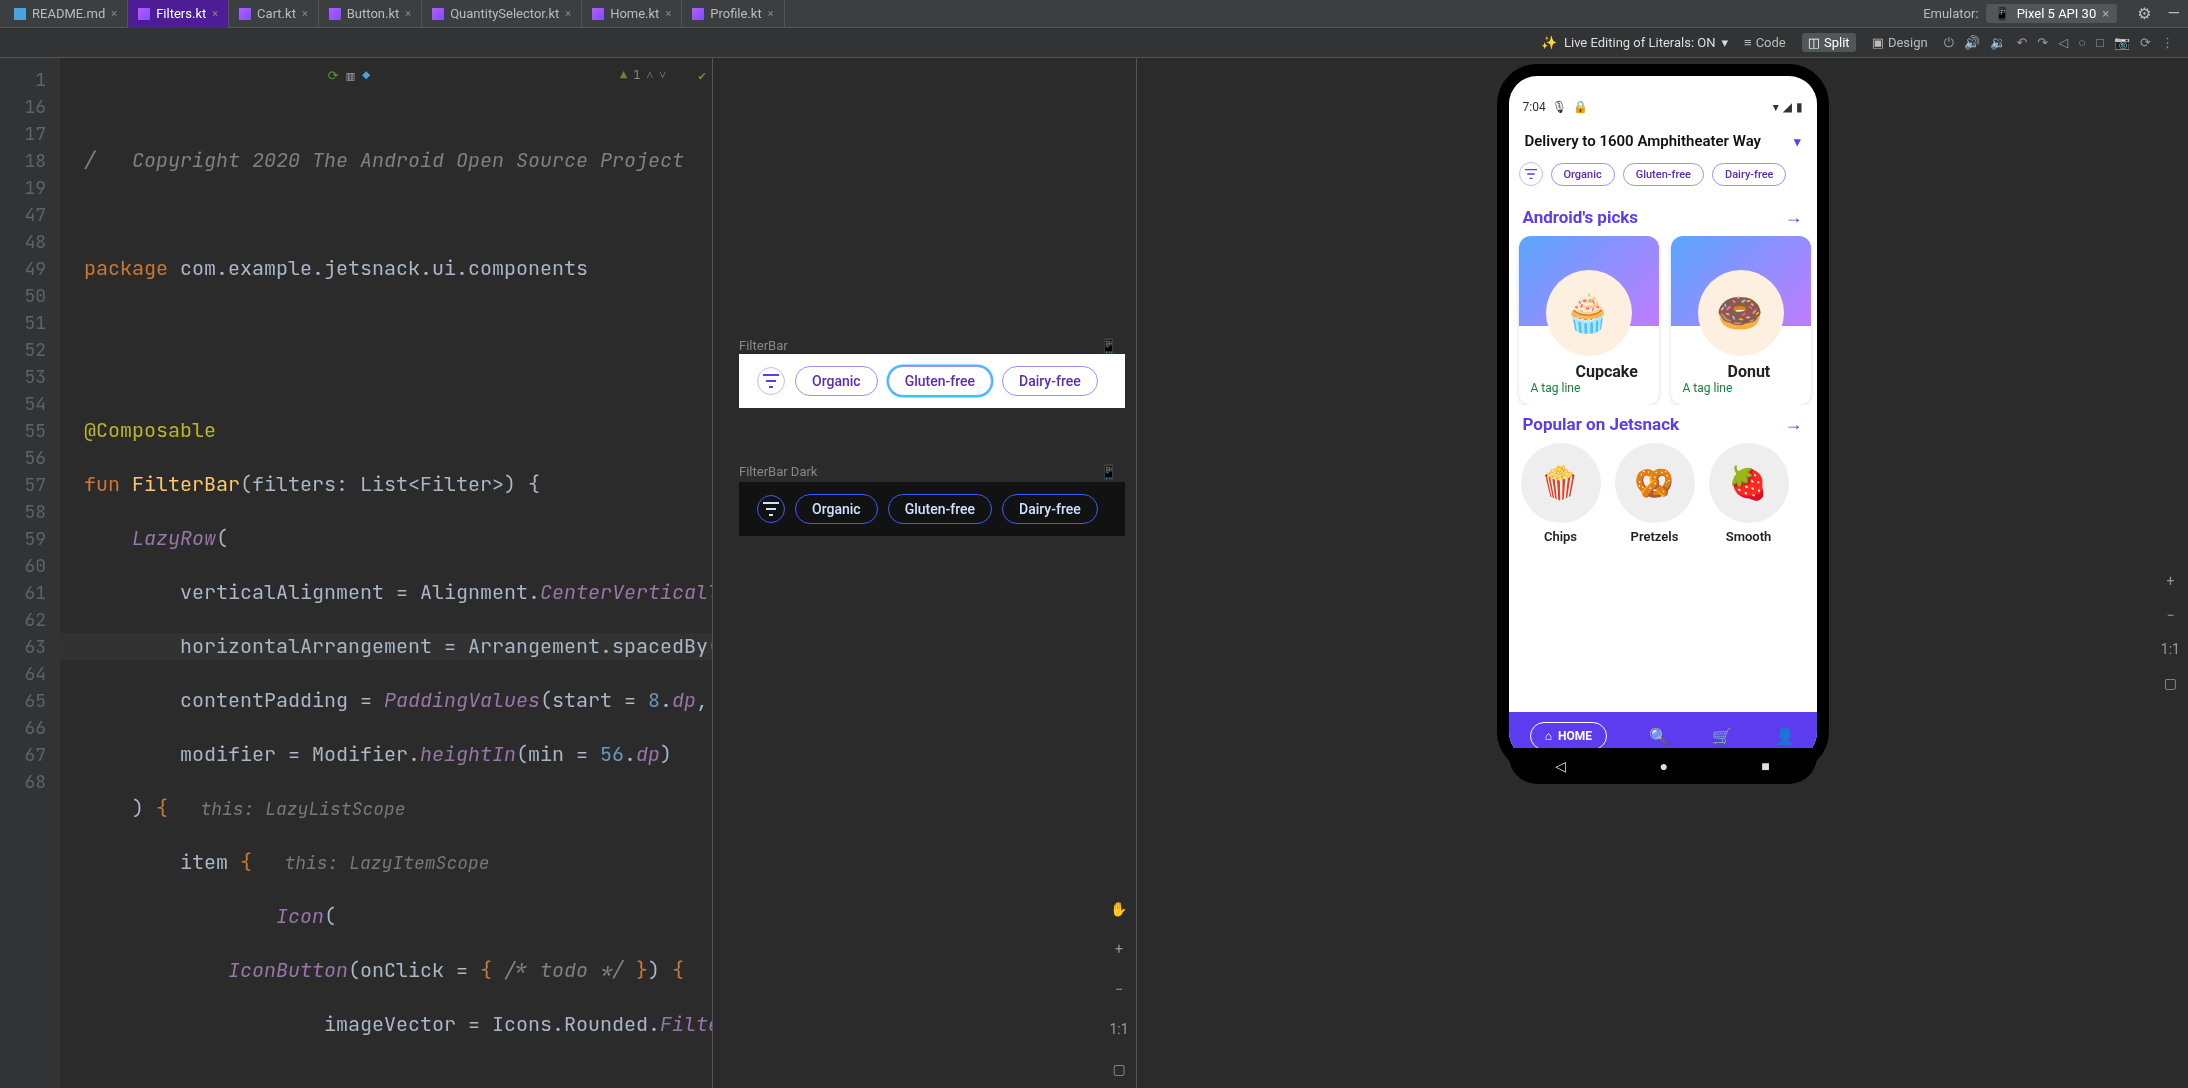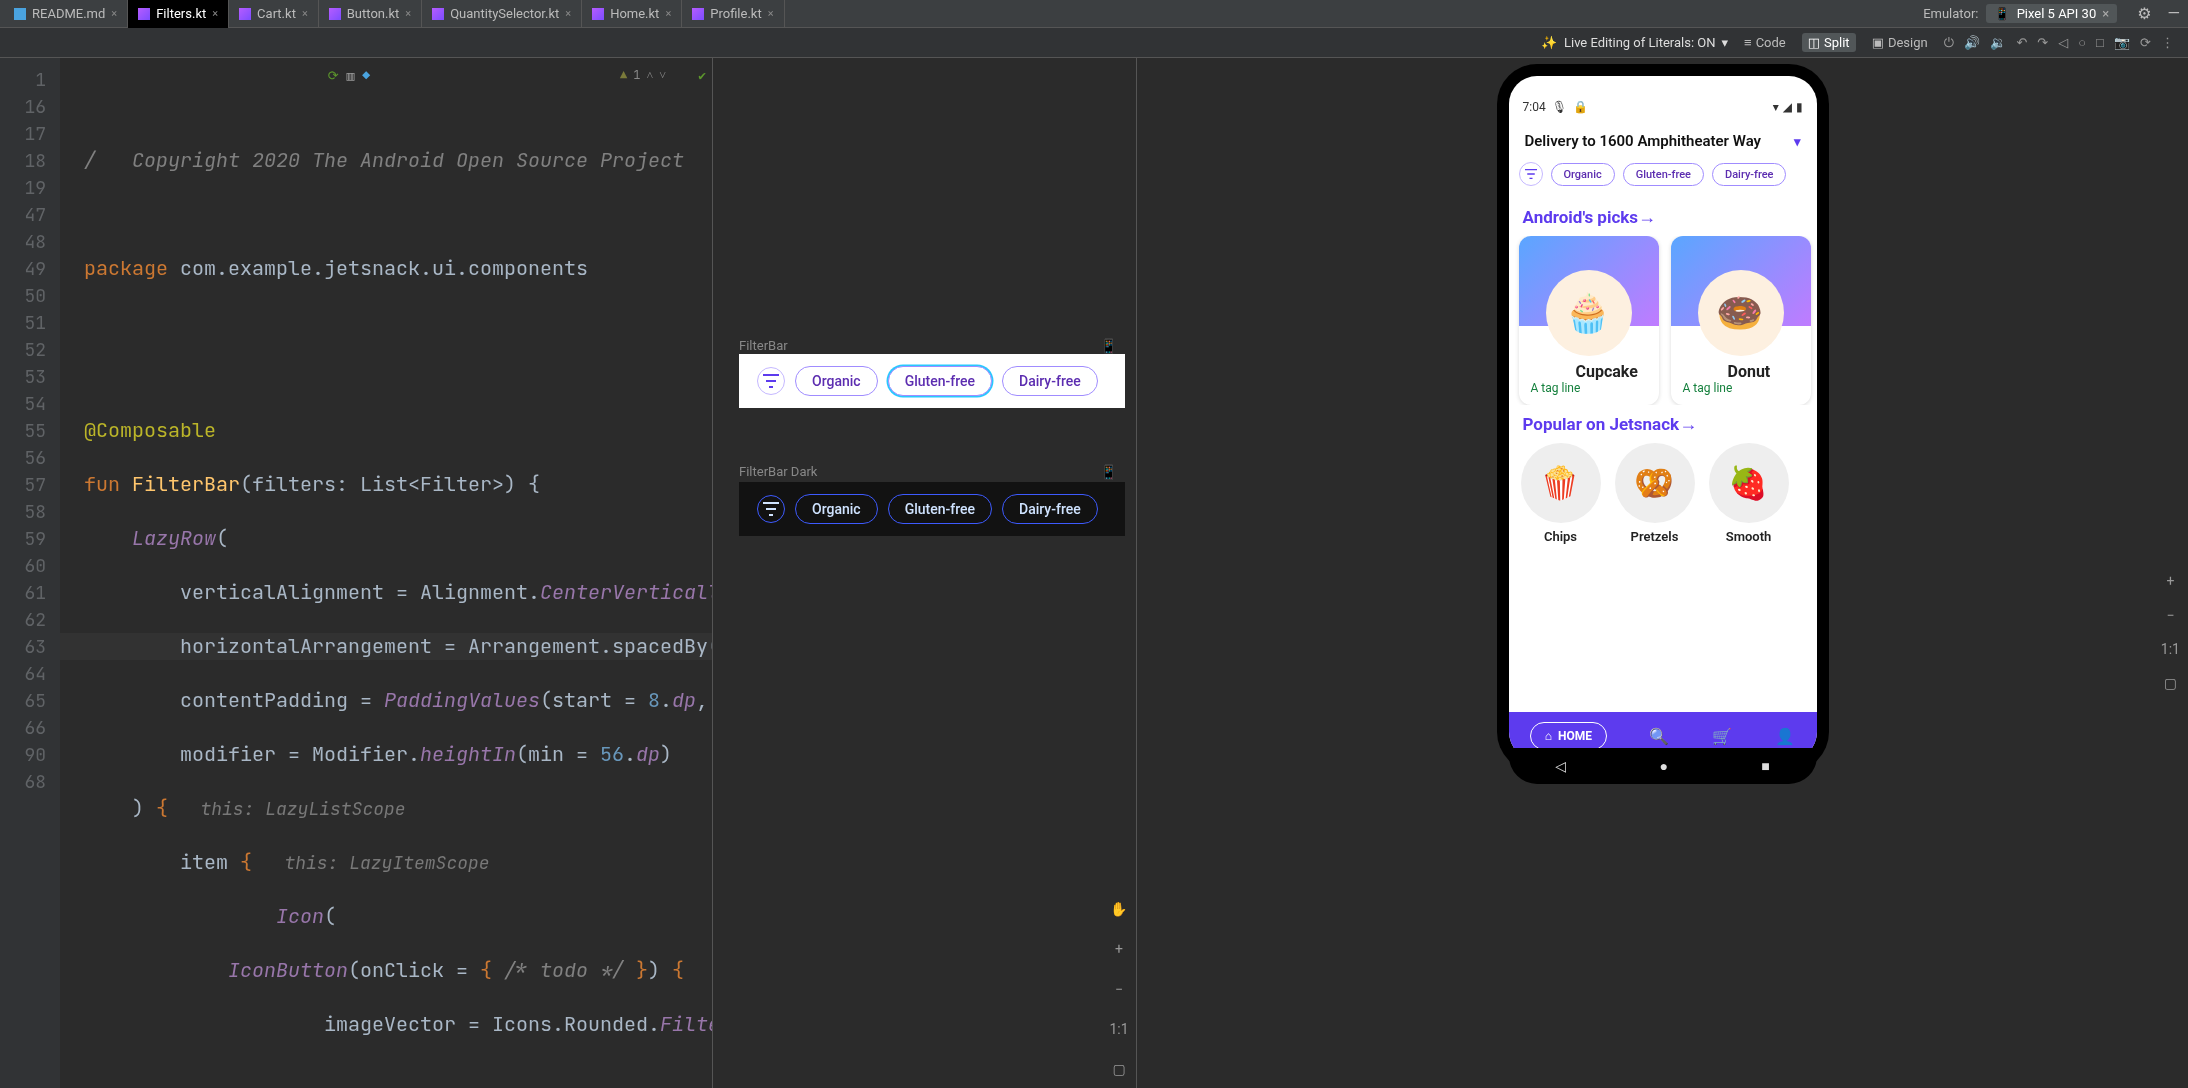--- a/index.html
+++ b/index.html
@@ -1,21 +1,21 @@
 <!DOCTYPE html>
 <html><head>
 <meta charset="utf-8">
 <style>
 * { box-sizing: border-box; margin: 0; padding: 0; }
 body { font-family: "Segoe UI", Roboto, Arial, sans-serif; background: #2b2b2b; color: #bbb; width: 2188px; height: 1088px; overflow: hidden; position: relative; }
 
 
 .tab-bar { display: flex; align-items: center; height: 28px; background: #3c3f41; border-bottom: 1px solid #555; padding-left: 4px; }
 .tab { display: flex; align-items: center; height: 28px; padding: 8px 10px; font-size: 13px; color: #bbb; border-right: 1px solid #555; cursor: pointer; gap: 6px; }
-.tab.active { background: #000000; color: #fff; }
+.tab.active { background: #4c1d95; color: #fff; }
 .tab .kt-ico { width: 12px; height: 12px; background: linear-gradient(135deg,#b65cff,#7c4dff); display: inline-block; }
 .tab .md-ico { width: 12px; height: 12px; background: #4aa3df; display: inline-block; }
 .tab .close { color: #888; font-size: 11px; }
 .tab-bar .spacer { flex: 1; }
 .device-label { font-size: 13px; color: #bbb; padding: 0 8px; }
 .device-sel { display: flex; align-items: center; gap: 6px; font-size: 13px; color: #fff; background: #515658; padding: 2px 8px; border-radius: 3px; margin-right: 12px; }
 .gear { color: #bbb; padding: 0 8px; }
 
 
 .mode-bar { display: flex; align-items: center; justify-content: flex-end; height: 30px; background: #313335; border-bottom: 1px solid #555; gap: 10px; padding-right: 14px; font-size: 13px; }
@@ -66,21 +66,21 @@
 
 .emu-col { flex: 1; background: #2b2b2b; border-left: 1px solid #555; position: relative; display: flex; justify-content: center; }
 .phone { margin-top: 6px; width: 332px; height: 708px; background: #000; border-radius: 40px; padding: 12px; position: relative; }
 .screen { width: 100%; height: 100%; background: #fff; border-radius: 28px; overflow: hidden; position: relative; font-family: Roboto, Arial, sans-serif; }
 .screen .status { display: flex; justify-content: space-between; font-size: 12px; color: #333; padding: 24px 14px 0; }
 .screen .deliv { font-size: 15px; font-weight: 600; color: #111; padding: 18px 16px 12px; display: flex; justify-content: space-between; align-items: center; }
 .screen .deliv .chev { color: #5d3bee; font-size: 13px; }
 .filter-row { display: flex; gap: 8px; padding: 0 10px 12px; align-items: center; overflow: hidden; }
 .mini-filt { width: 24px; height: 24px; border-radius: 50%; border: 1px solid #c5b8ff; display: flex; align-items: center; justify-content: center; color: #5d3bee; font-size: 12px; flex-shrink: 0; }
 .chip-s { border-radius: 14px; padding: 4px 12px; font-size: 11px; font-weight: 500; color: #5c2db0; border: 1.2px solid #a08cff; flex-shrink: 0; }
-.sec-title { display: flex; align-items: center; padding: 8px 14px; }
+.sec-title { display: flex; justify-content: space-between; align-items: center; padding: 8px 14px; }
 .sec-title .t { color: #5d3bee; font-weight: 700; font-size: 17px; }
 .sec-title .arr { color: #5d3bee; font-size: 18px; }
 .cards { display: flex; gap: 12px; padding: 0 10px; overflow: hidden; }
 .card { width: 140px; background: #fff; border-radius: 12px; box-shadow: 0 1px 4px rgba(0,0,0,.15); overflow: hidden; flex-shrink: 0; }
 .card .img { height: 90px; background: linear-gradient(135deg,#5aa6ff,#c07bff); display: flex; align-items: flex-end; justify-content: center; }
 .card .circ { width: 86px; height: 86px; border-radius: 50%; background: #fdf0e0; display: flex; align-items: center; justify-content: center; font-size: 38px; margin-bottom: -30px; z-index: 2; position: relative; }
 .card .body { padding: 36px 12px 10px; }
 .card .name { font-weight: 700; font-size: 16px; color: #222; margin-left: 45px; }
 .card .tag { font-size: 12px; color: #15803d; }
 .pop-row { display: flex; gap: 14px; padding: 0 12px; overflow: hidden; }
@@ -204,21 +204,21 @@
         <div>57</div>
         <div>58</div>
         <div>59</div>
         <div>60</div>
         <div>61</div>
         <div>62</div>
         <div>63</div>
         <div>64</div>
         <div>65</div>
         <div>66</div>
-        <div>90</div>
+        <div>67</div>
         <div>68</div>
     </div>
     <div class="code">
       <div class="insp"><span class="tri">▲</span><span>1</span><span>˄</span><span>˅</span></div>
       <div class="editor-top-icons">
         <span style="color:#5c962c">⟳</span>
         <span>▥</span>
         <span style="color:#4aa3df">◆</span>
         <span class="chk" style="margin-left:320px">✔</span>
       </div>

